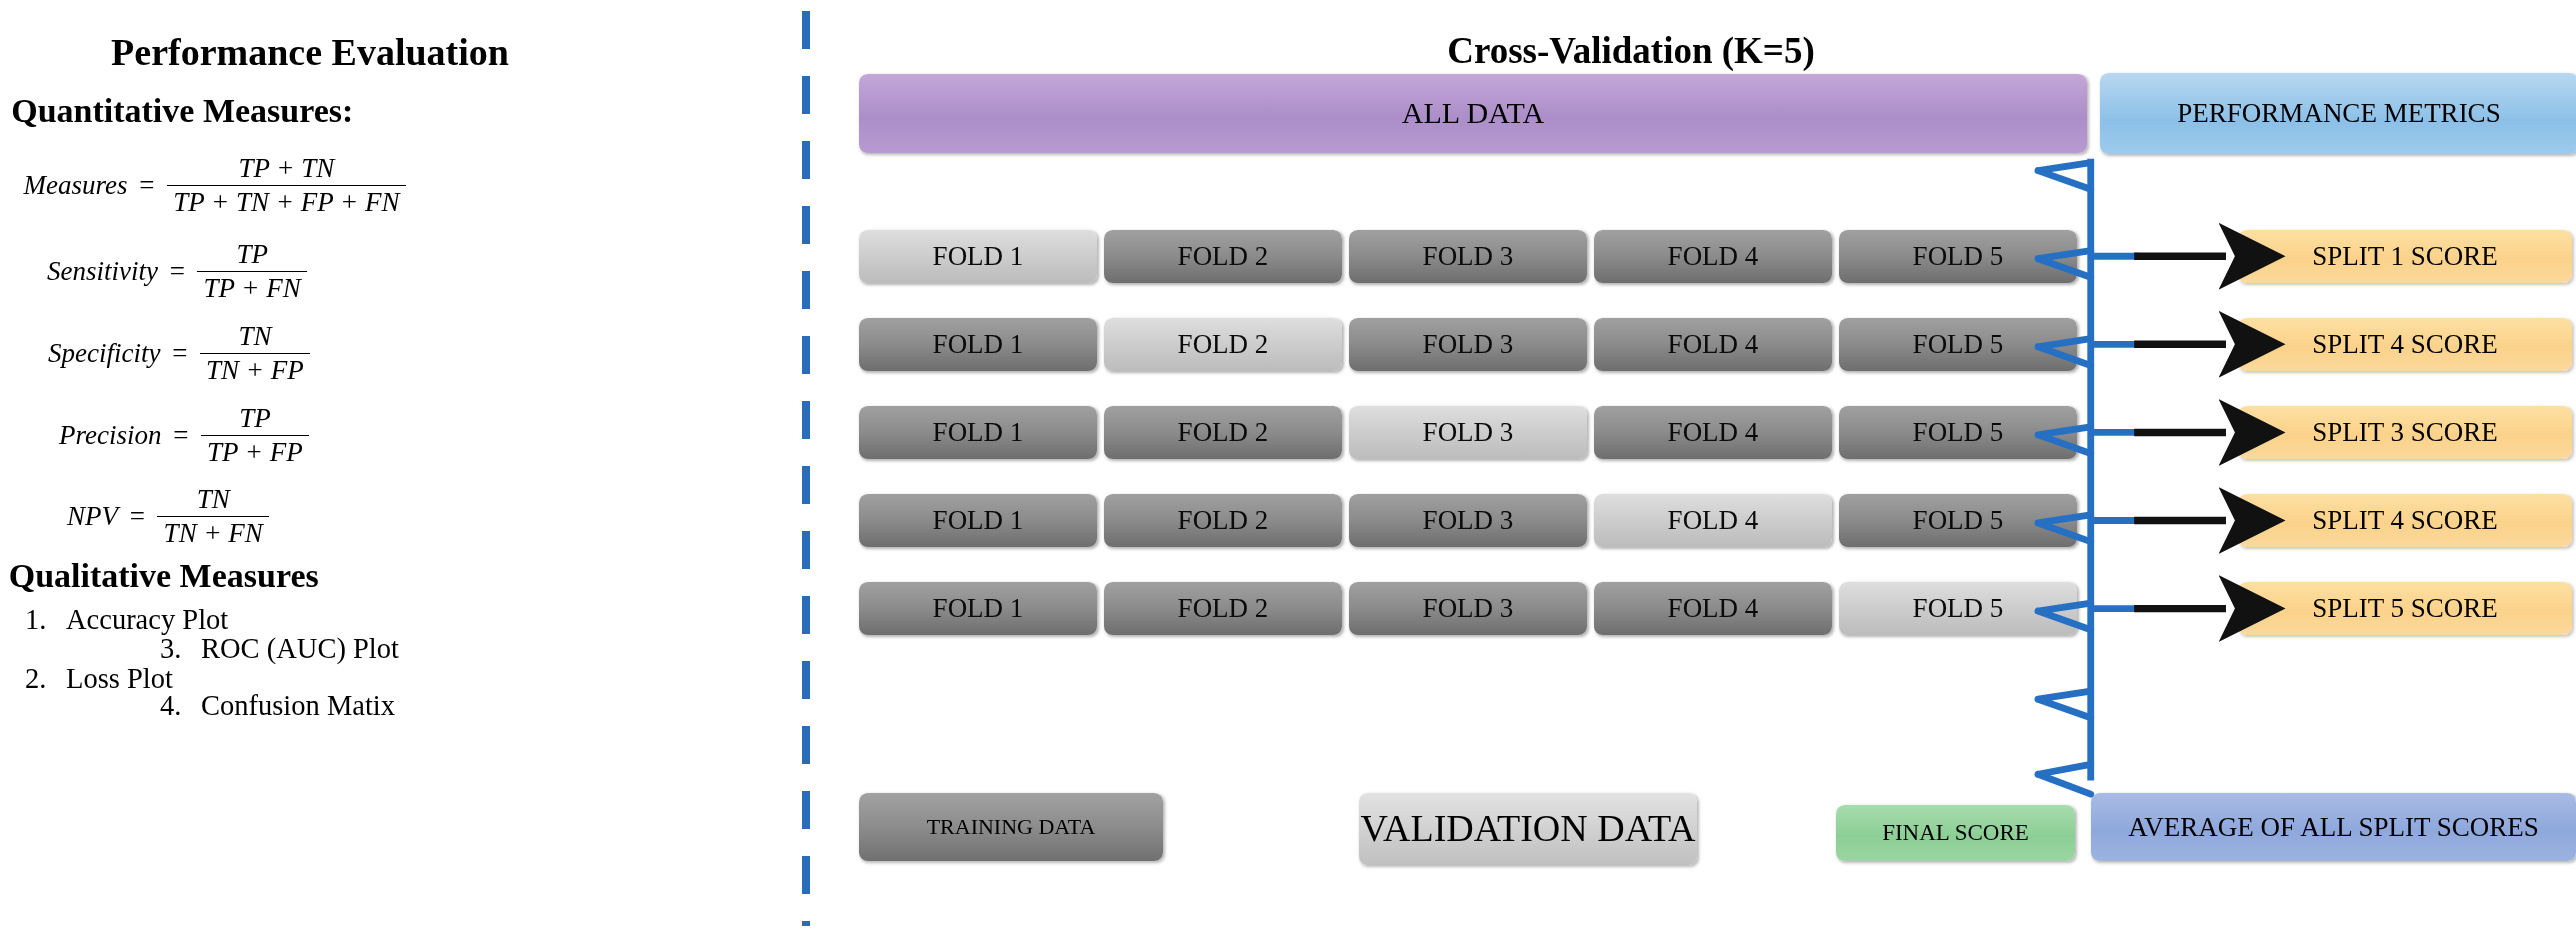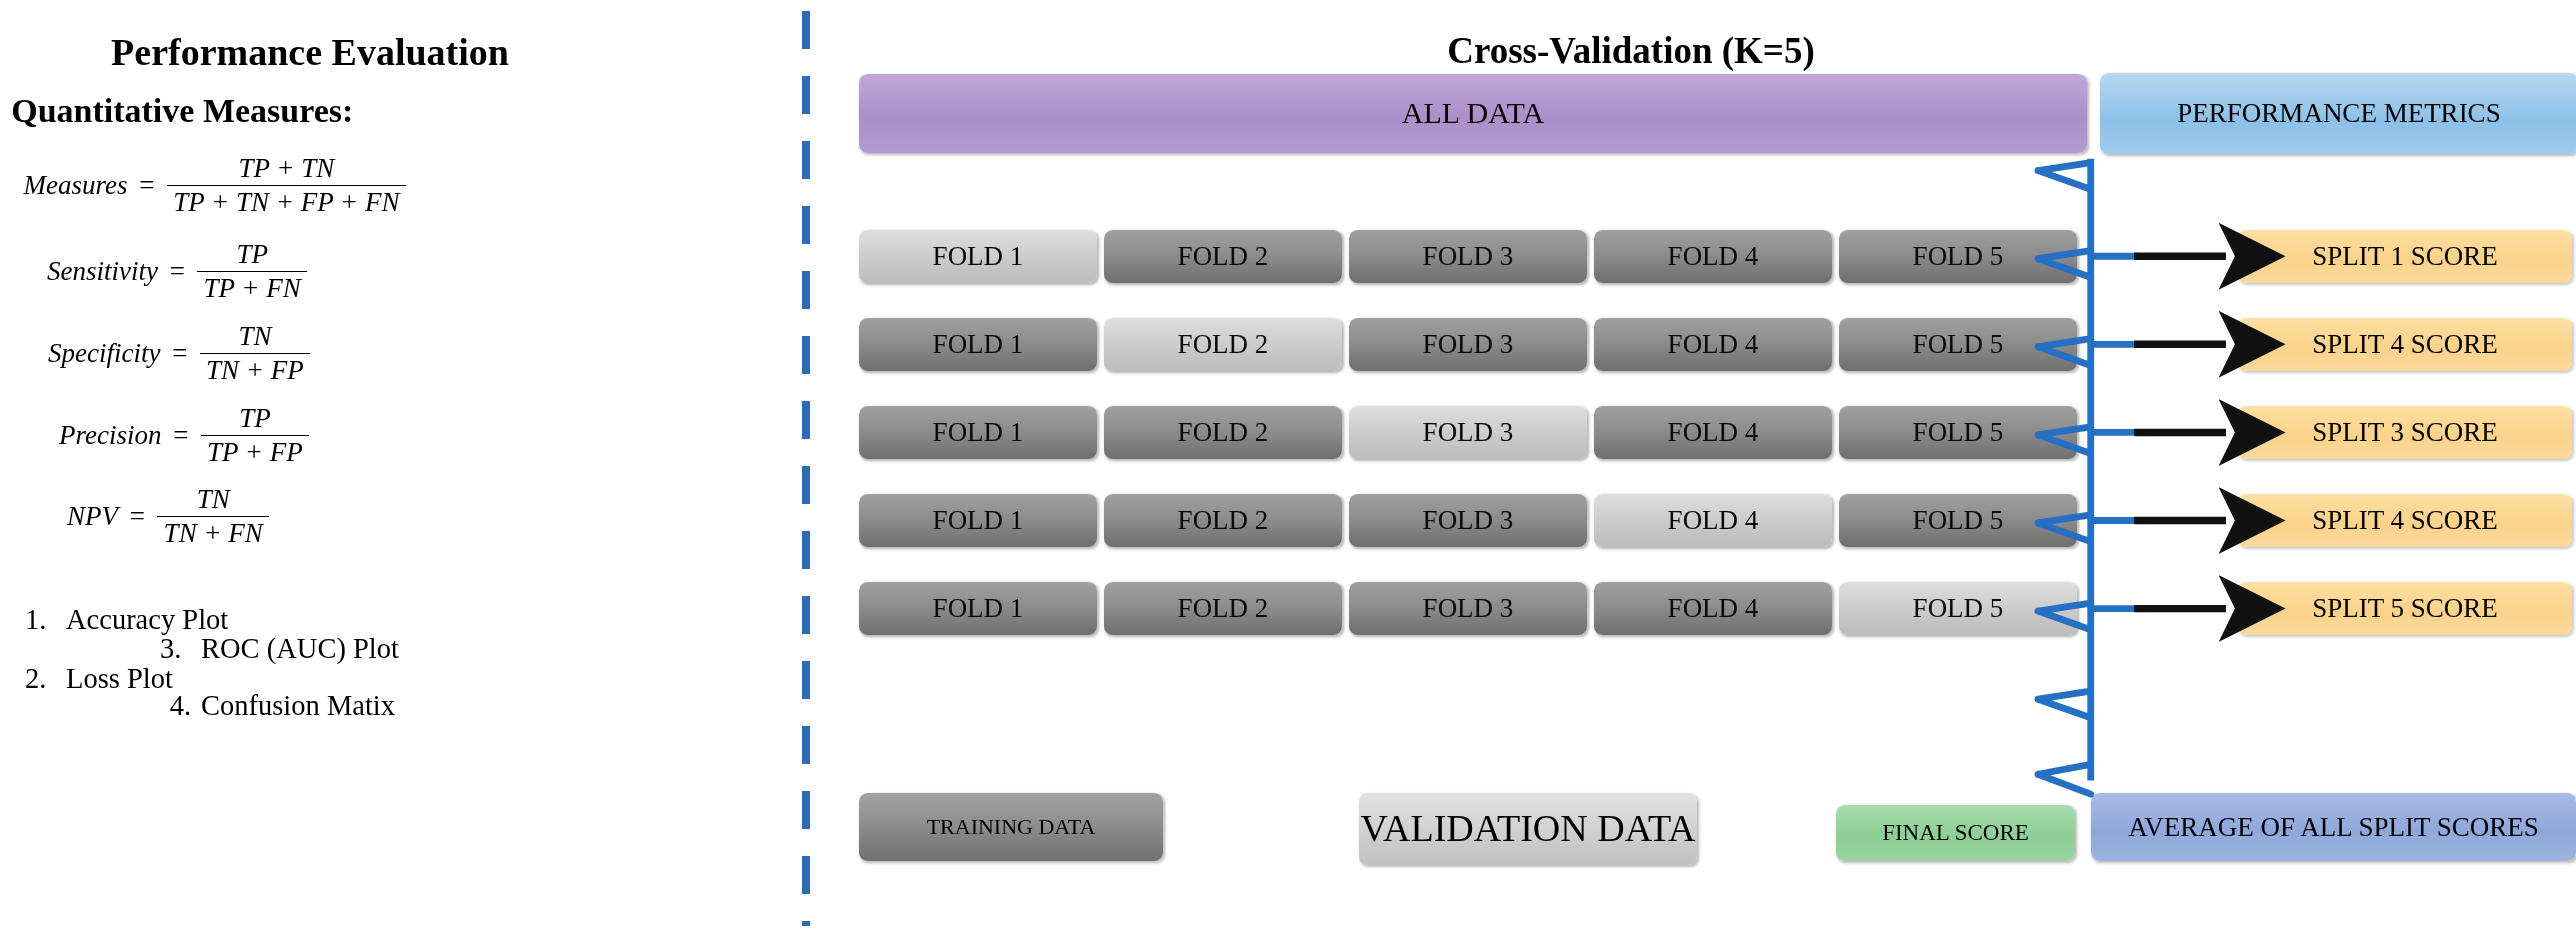--- a/index.html
+++ b/index.html
@@ -27,21 +27,21 @@
   #f-specificity{left:48px;top:323px;}
   #f-precision{left:59px;top:405px;}
   #f-npv{left:67px;top:486px;}
 
   #qual-heading{position:absolute;left:8.7px;top:557px;font-size:34px;font-weight:bold;}
   .qual-item{position:absolute;font-size:28.5px;white-space:nowrap;}
   .qual-item .num{display:inline-block;width:41px;}
   #q1{left:25px;top:604px;}
   #q2{left:25px;top:663px;}
   #q3{left:160px;top:633px;}
-  #q4{left:160px;top:690px;text-align:center;}
+  #q4{left:160px;top:690px;}
 
   
   #divider{position:absolute;left:802px;top:11.2px;width:8px;height:915px;
       background:repeating-linear-gradient(to bottom,#2b6cb8 0px,#2b6cb8 38px,
       rgba(0,0,0,0) 38px,rgba(0,0,0,0) 65px);}
 
   
   #right-panel{position:absolute;left:825px;top:0;width:1751px;height:943px;}
 
   #cv-title{position:absolute;left:465px;top:28.5px;width:682px;text-align:center;
@@ -135,20 +135,21 @@
 
   <div class="formula" id="f-npv">
     <span class="lhs">NPV</span>
     <span class="eq">=</span>
     <span class="frac">
       <span class="num">TN</span>
       <span class="den">TN + FN</span>
     </span>
   </div>
 
+  <div id="qual-heading">Qualitative Measures</div>
 
   <div class="qual-item" id="q1">
     <span class="num">1.</span><span>Accuracy Plot</span>
   </div>
   <div class="qual-item" id="q2">
     <span class="num">2.</span><span>Loss Plot</span>
   </div>
   <div class="qual-item" id="q3">
     <span class="num">3.</span><span>ROC (AUC) Plot</span>
   </div>

